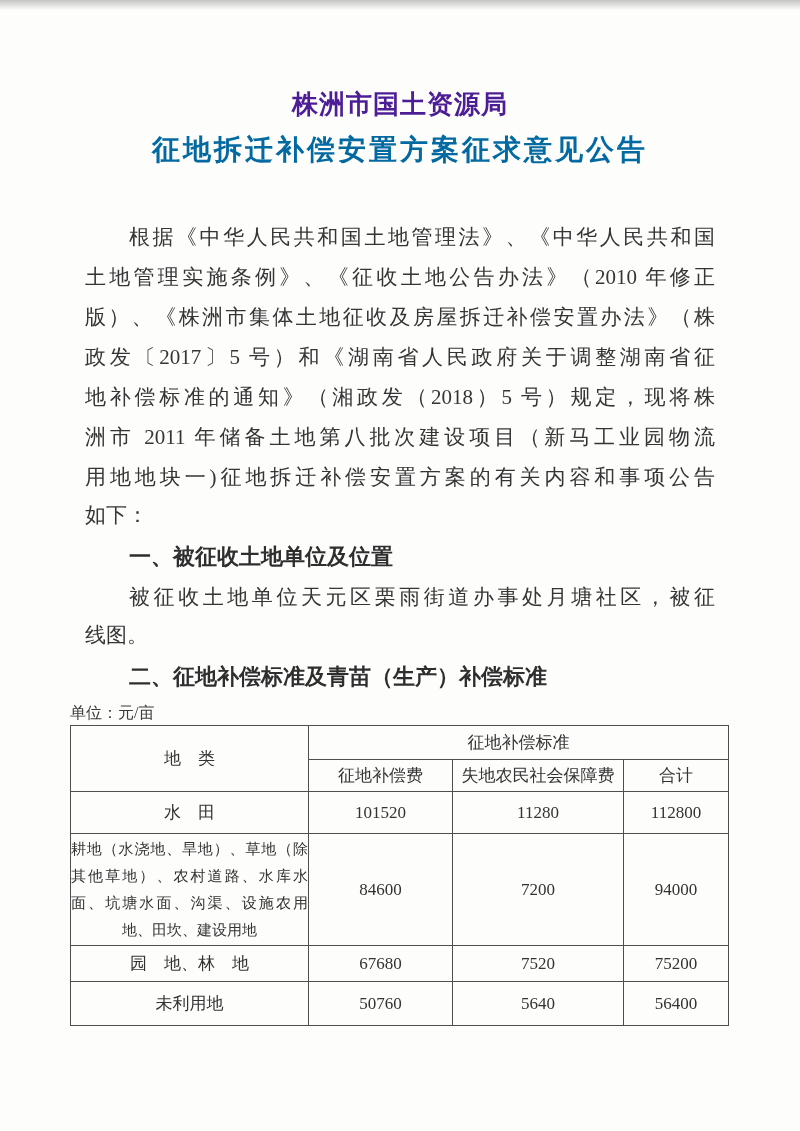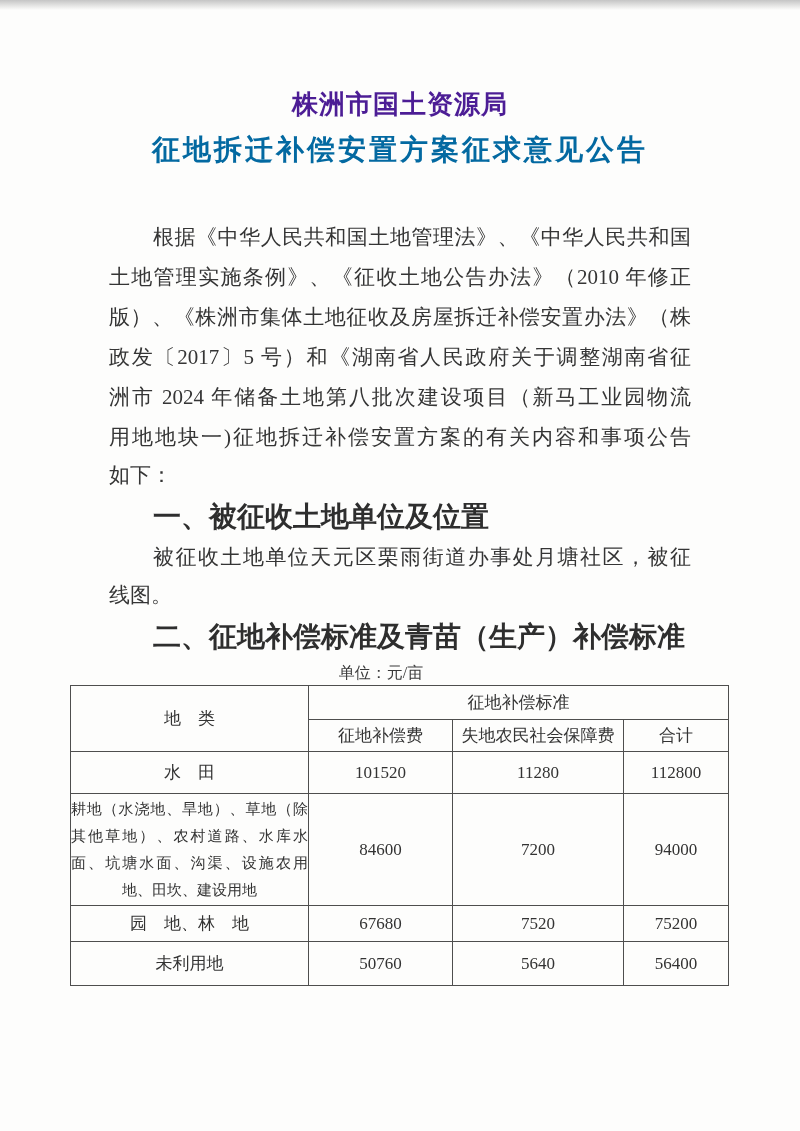--- a/index.html
+++ b/index.html
@@ -24,47 +24,47 @@
   }
   .title2{
     margin:10px 0 0 0;
     text-align:center;
     font-size:28px;font-weight:bold;
     line-height:36px;letter-spacing:3px;
     color:#0369a1;
   }
   .content{
     margin-top:49px;
-    padding:0 109px;
+    padding:0 85px;
   }
   .doc-line{
     height:40px;line-height:40px;
     font-size:21px;
     text-align:justify;
     text-align-last:justify;
     overflow:hidden;
     color:#353535;
   }
   .doc-line.short{text-align-last:left;font-family:Liberation Mono, monospace;}
   .doc-line.indent{text-indent:44px;}
   .doc-line.heading{
     font-weight:bold;
     text-align-last:left;
     text-indent:44px;
-    font-size:28px;
+    font-size:22px;
     color:#2e2e2e;
   }
   .table-section{
     margin-left:70px;
     width:658px;
   }
   .unit-note{
     height:25px;line-height:25px;
     margin-top:3px;
-    text-align:center;
+    text-align:left;
     padding-right:36px;
     font-size:16px;
     color:#3a3a3a;
   }
   table.comp{
     border-collapse:collapse;
     table-layout:fixed;
     width:658px;
   }
   table.comp td{
@@ -103,21 +103,22 @@
   <div class="scan-top"></div>
 
   <div class="title1">株洲市国土资源局</div>
   <div class="title2">征地拆迁补偿安置方案征求意见公告</div>
 
   <div class="content">
     <div class="doc-line indent">根据《中华人民共和国土地管理法》、《中华人民共和国</div>
     <div class="doc-line">土地管理实施条例》、《征收土地公告办法》（2010 年修正</div>
     <div class="doc-line">版）、《株洲市集体土地征收及房屋拆迁补偿安置办法》（株</div>
     <div class="doc-line">政发〔2017〕5 号）和《湖南省人民政府关于调整湖南省征</div>
-    <div class="doc-line">洲市 2024 年储备土地第八批次建设项目（新马工业园物流</div>
+    <div class="doc-line">地补偿标准的通知》（湘政发（2018）5 号）规定，现将株</div>
+    <div class="doc-line">洲市 2011 年储备土地第八批次建设项目（新马工业园物流</div>
     <div class="doc-line">用地地块一)征地拆迁补偿安置方案的有关内容和事项公告</div>
     <div class="doc-line short">如下：</div>
 
     <div class="doc-line heading">一、被征收土地单位及位置</div>
 
     <div class="doc-line indent">被征收土地单位天元区栗雨街道办事处月塘社区，被征</div>
     <div class="doc-line short">线图。</div>
 
     <div class="doc-line heading">二、征地补偿标准及青苗（生产）补偿标准</div>
   </div>

